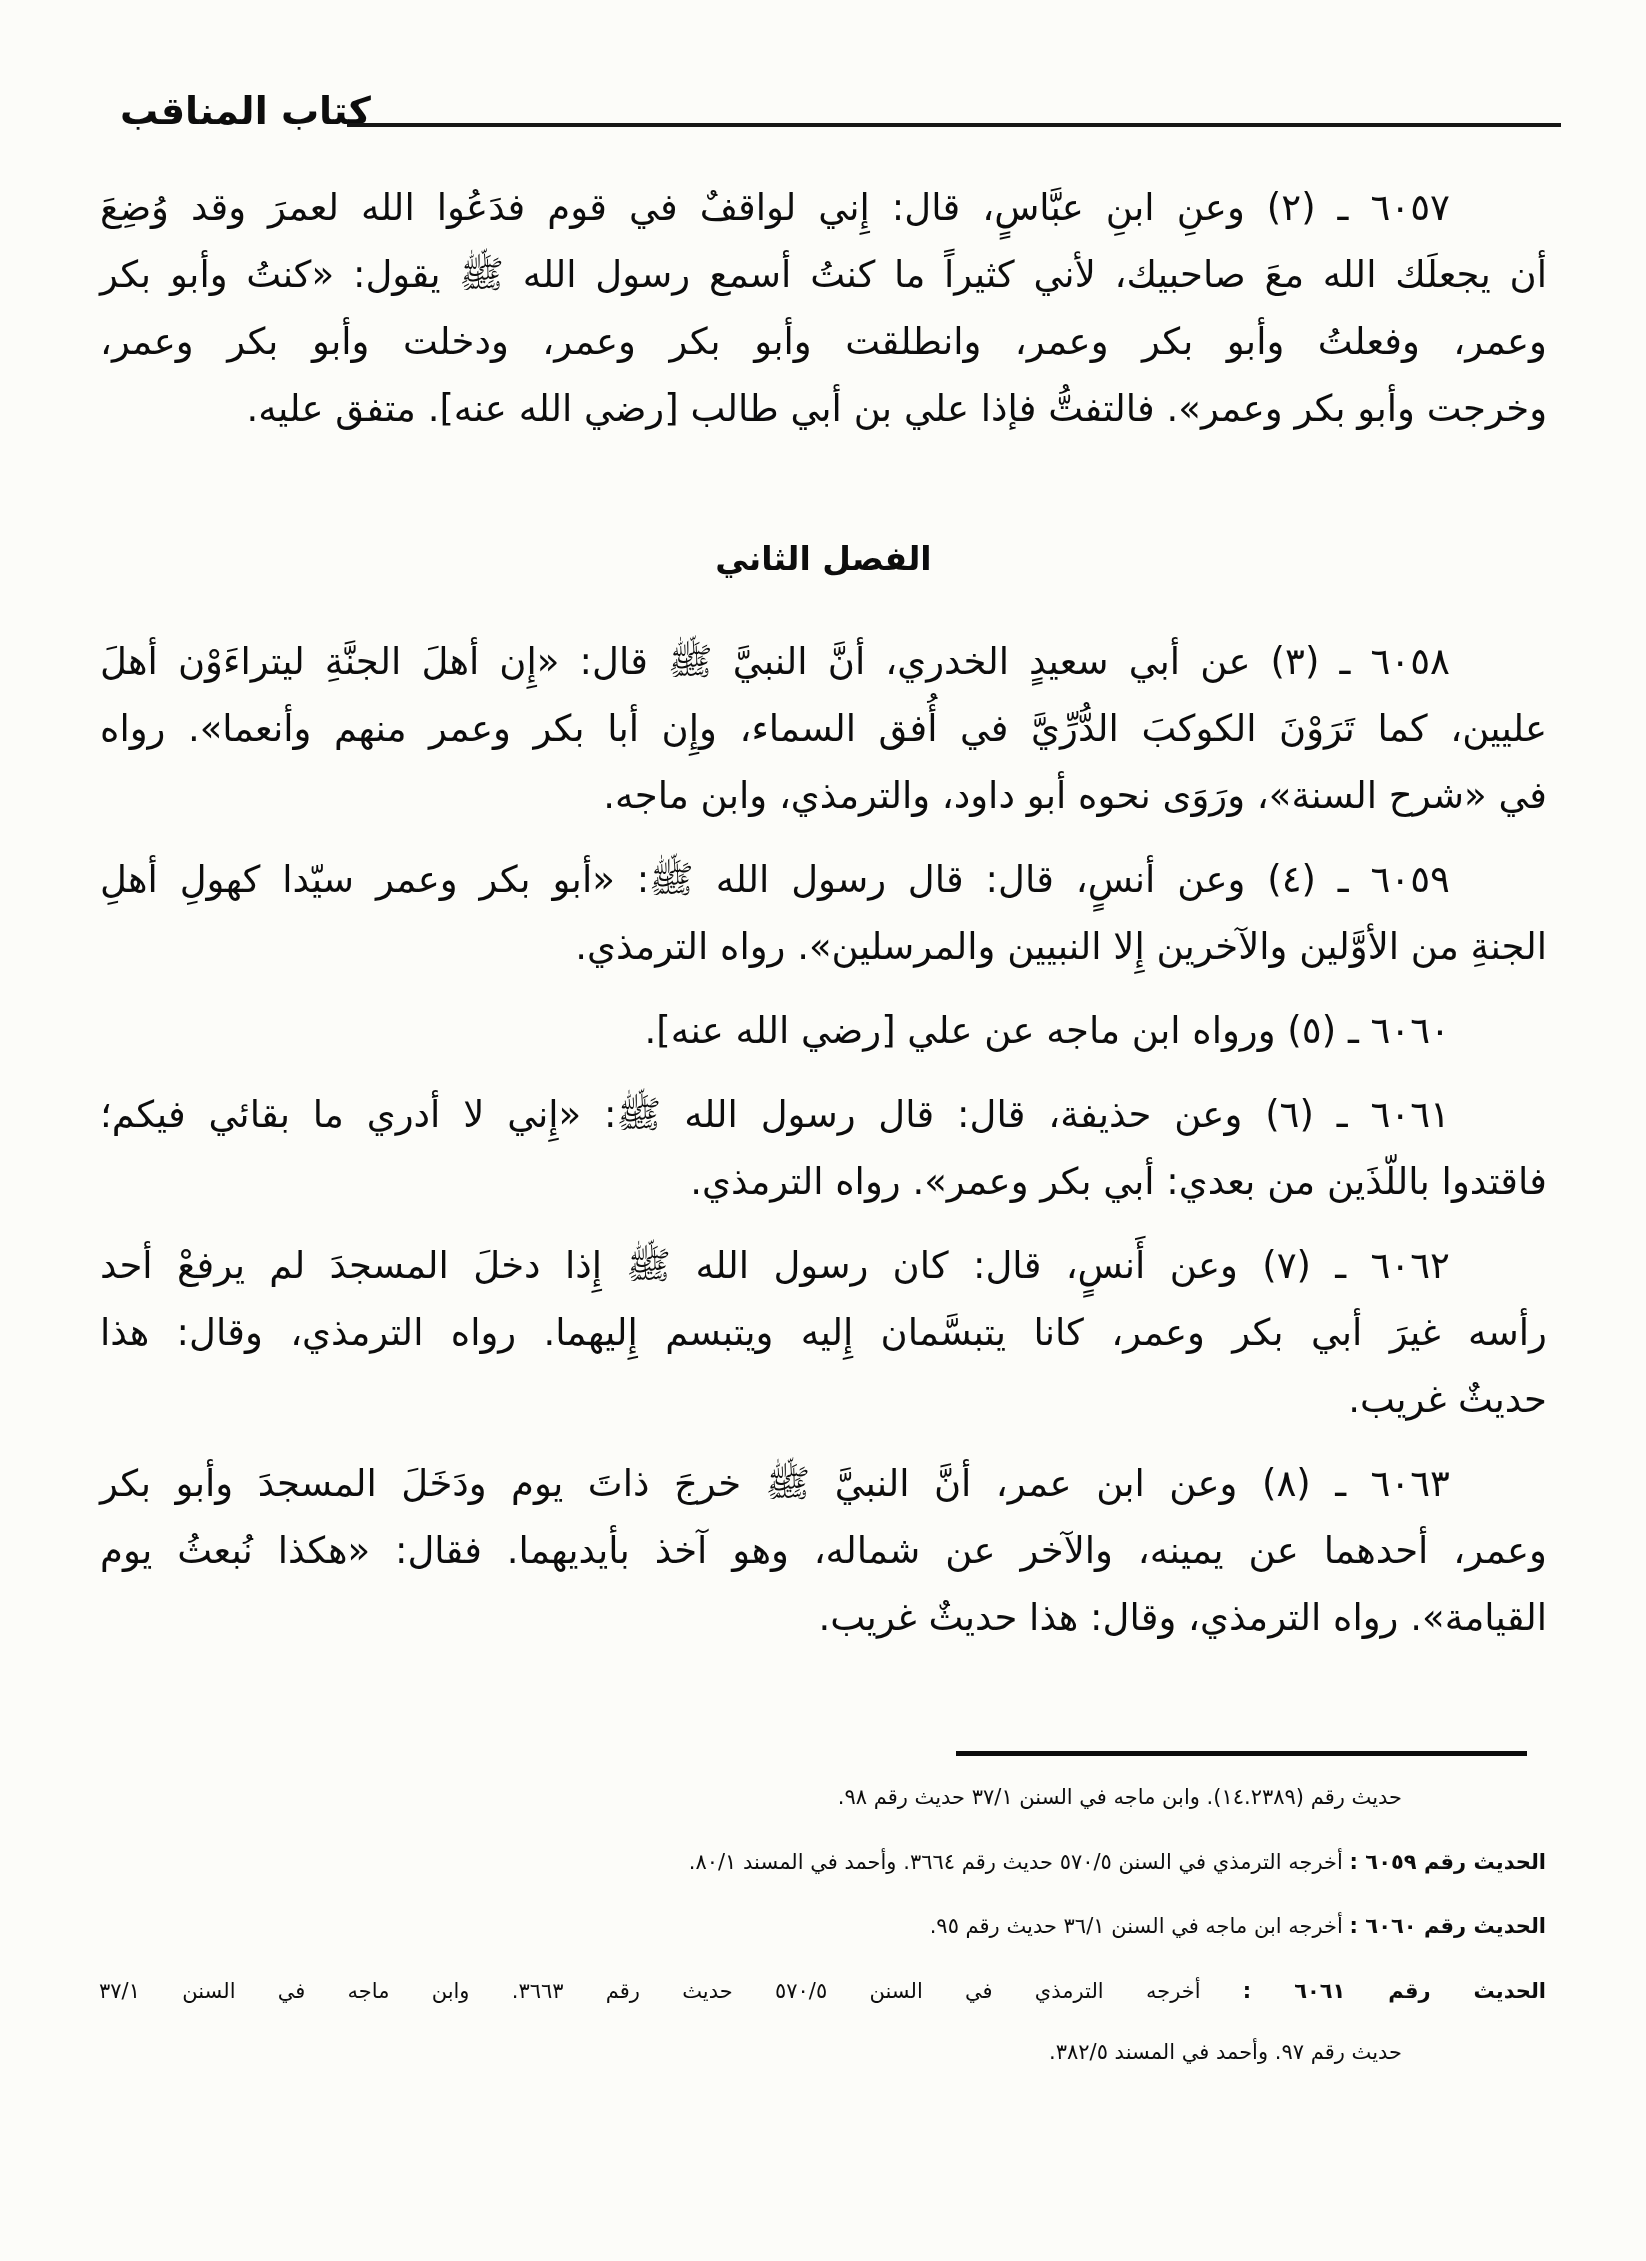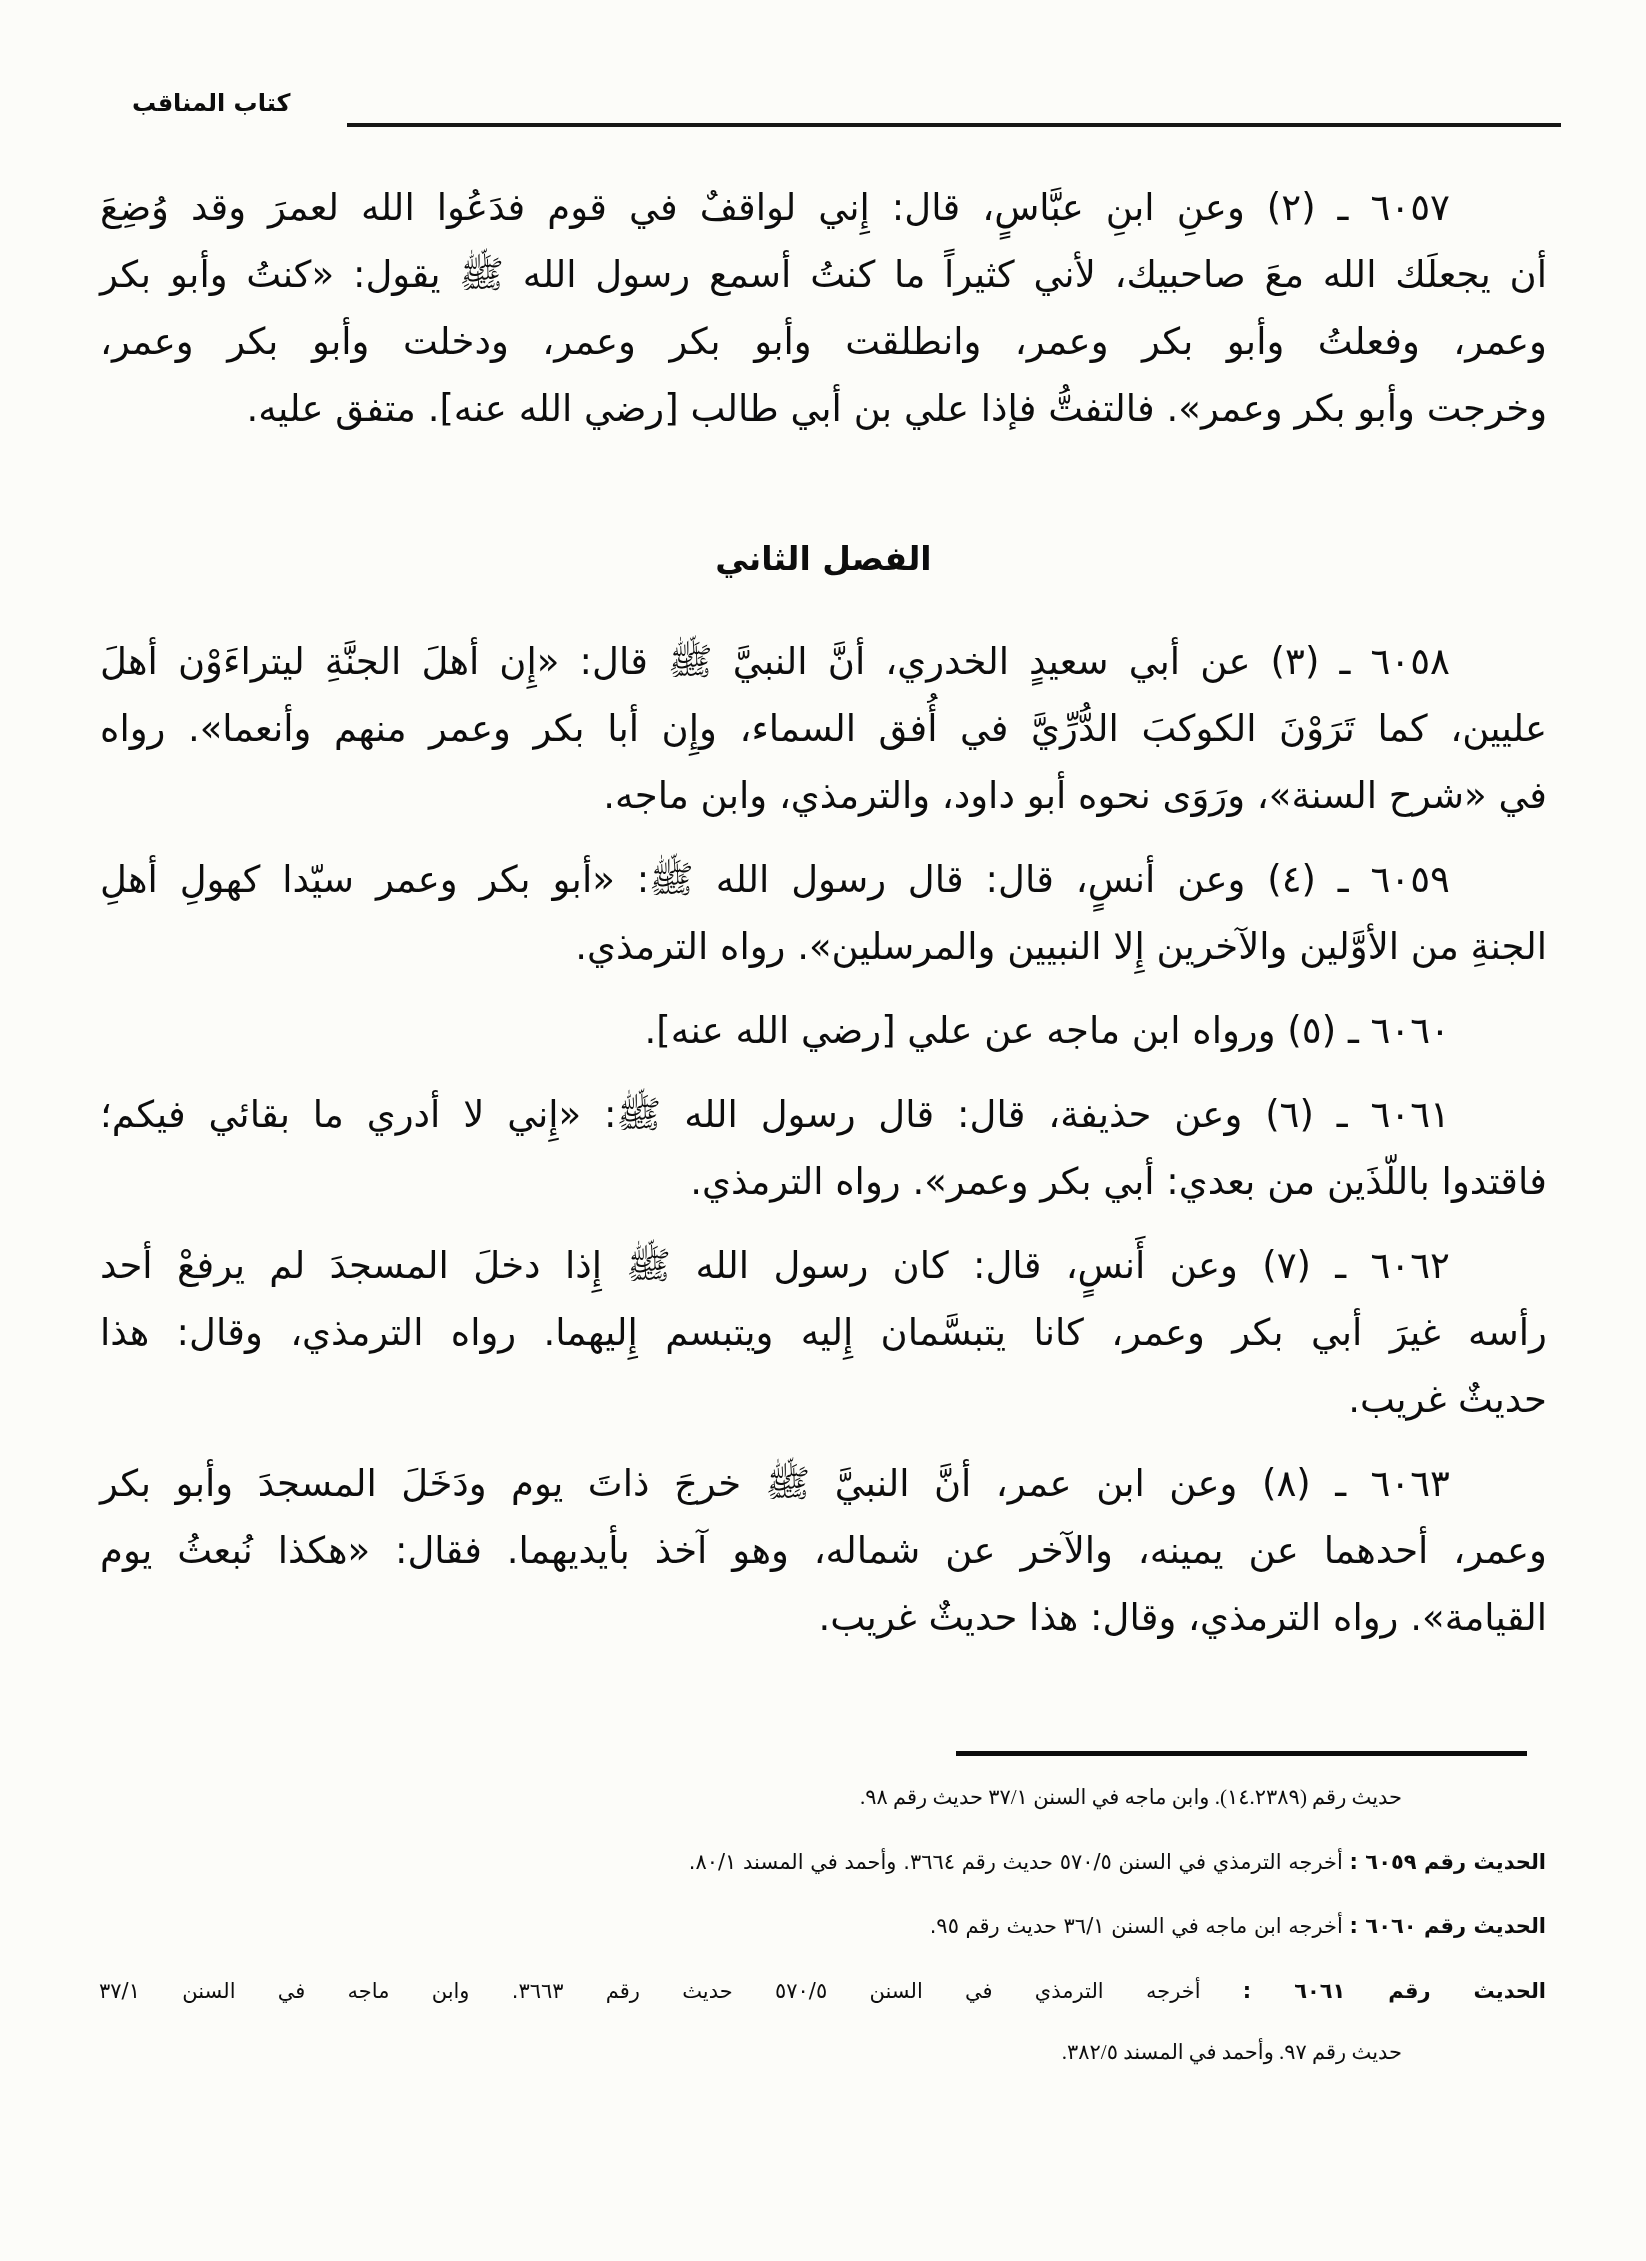--- a/index.html
+++ b/index.html
@@ -9,22 +9,22 @@
     width:1647px;height:2569px;
     margin:0 auto;
     background:#fcfcf9;
     color:#0d0d0d;
     direction:rtl;
     font-family:"DejaVu Sans", sans-serif;
     overflow:hidden;
   }
   
   .book-title{
-    position:absolute;left:132px;top:89px;
-    font-size:24px;font-weight:700;line-height:1.2;
+    position:absolute;left:120px;top:89px;
+    font-size:38px;font-weight:700;line-height:1.2;
     white-space:nowrap;direction:rtl;
   }
   .header-rule{
     position:absolute;left:347px;right:86px;top:123px;
     height:4.1px;background:#161616;
   }
   
   .main{position:absolute;top:174px;right:100px;left:100px;}
   .bl{
     font-size:37px;line-height:67px;height:67px;
@@ -42,21 +42,21 @@
   
   .footnotes{position:absolute;top:1751px;right:101px;left:99px;}
   .fn-rule{height:4.5px;width:571px;background:#0c0c0c;margin:0 19px 11.8px 0;}
   .fn{margin-bottom:3.6px;}
   .fl{
     font-size:21px;line-height:61px;height:61px;
     text-align:justify;white-space:normal;
   }
   .fl.full{text-align-last:justify;}
   .fl.end{text-align-last:start;}
-  .fl.cont{padding-right:144px;font-family:Liberation Serif, serif;}
+  .fl.cont{padding-right:144px;}
   .fn-label{font-weight:700;}
 </style>
 </head>
 <body>
 
 <div class="page">
 
   <div>
     <div class="book-title">كتاب المناقب</div>
     <div class="header-rule"></div>

